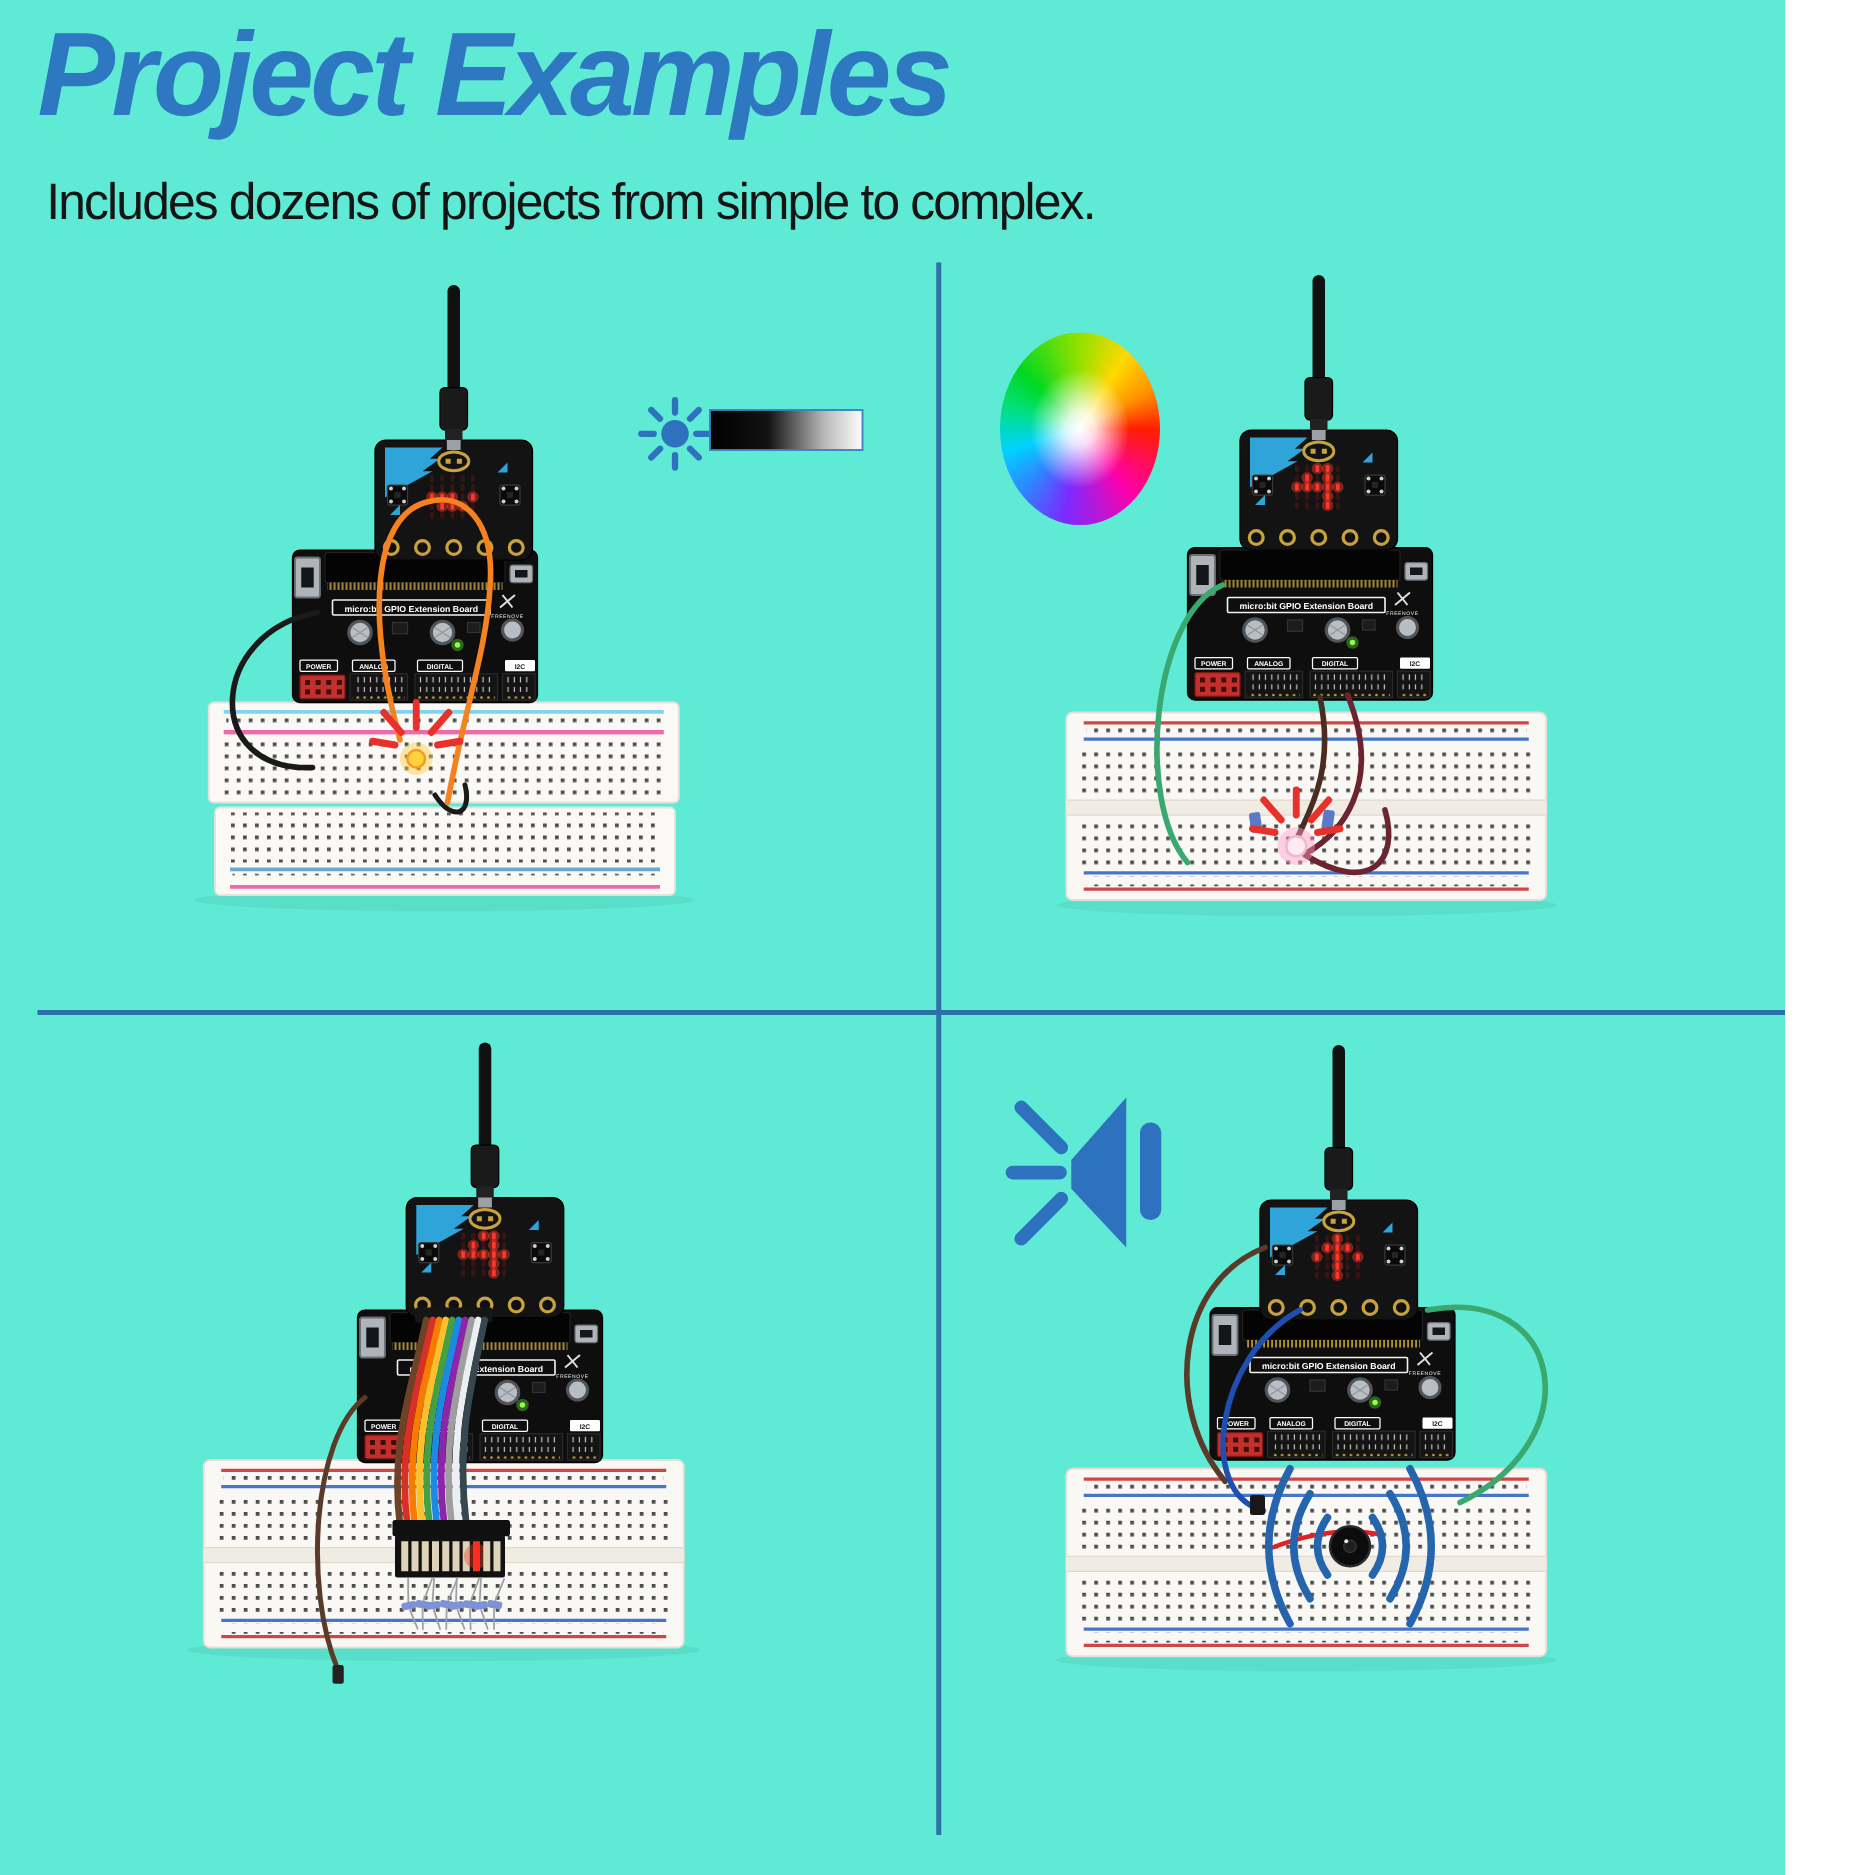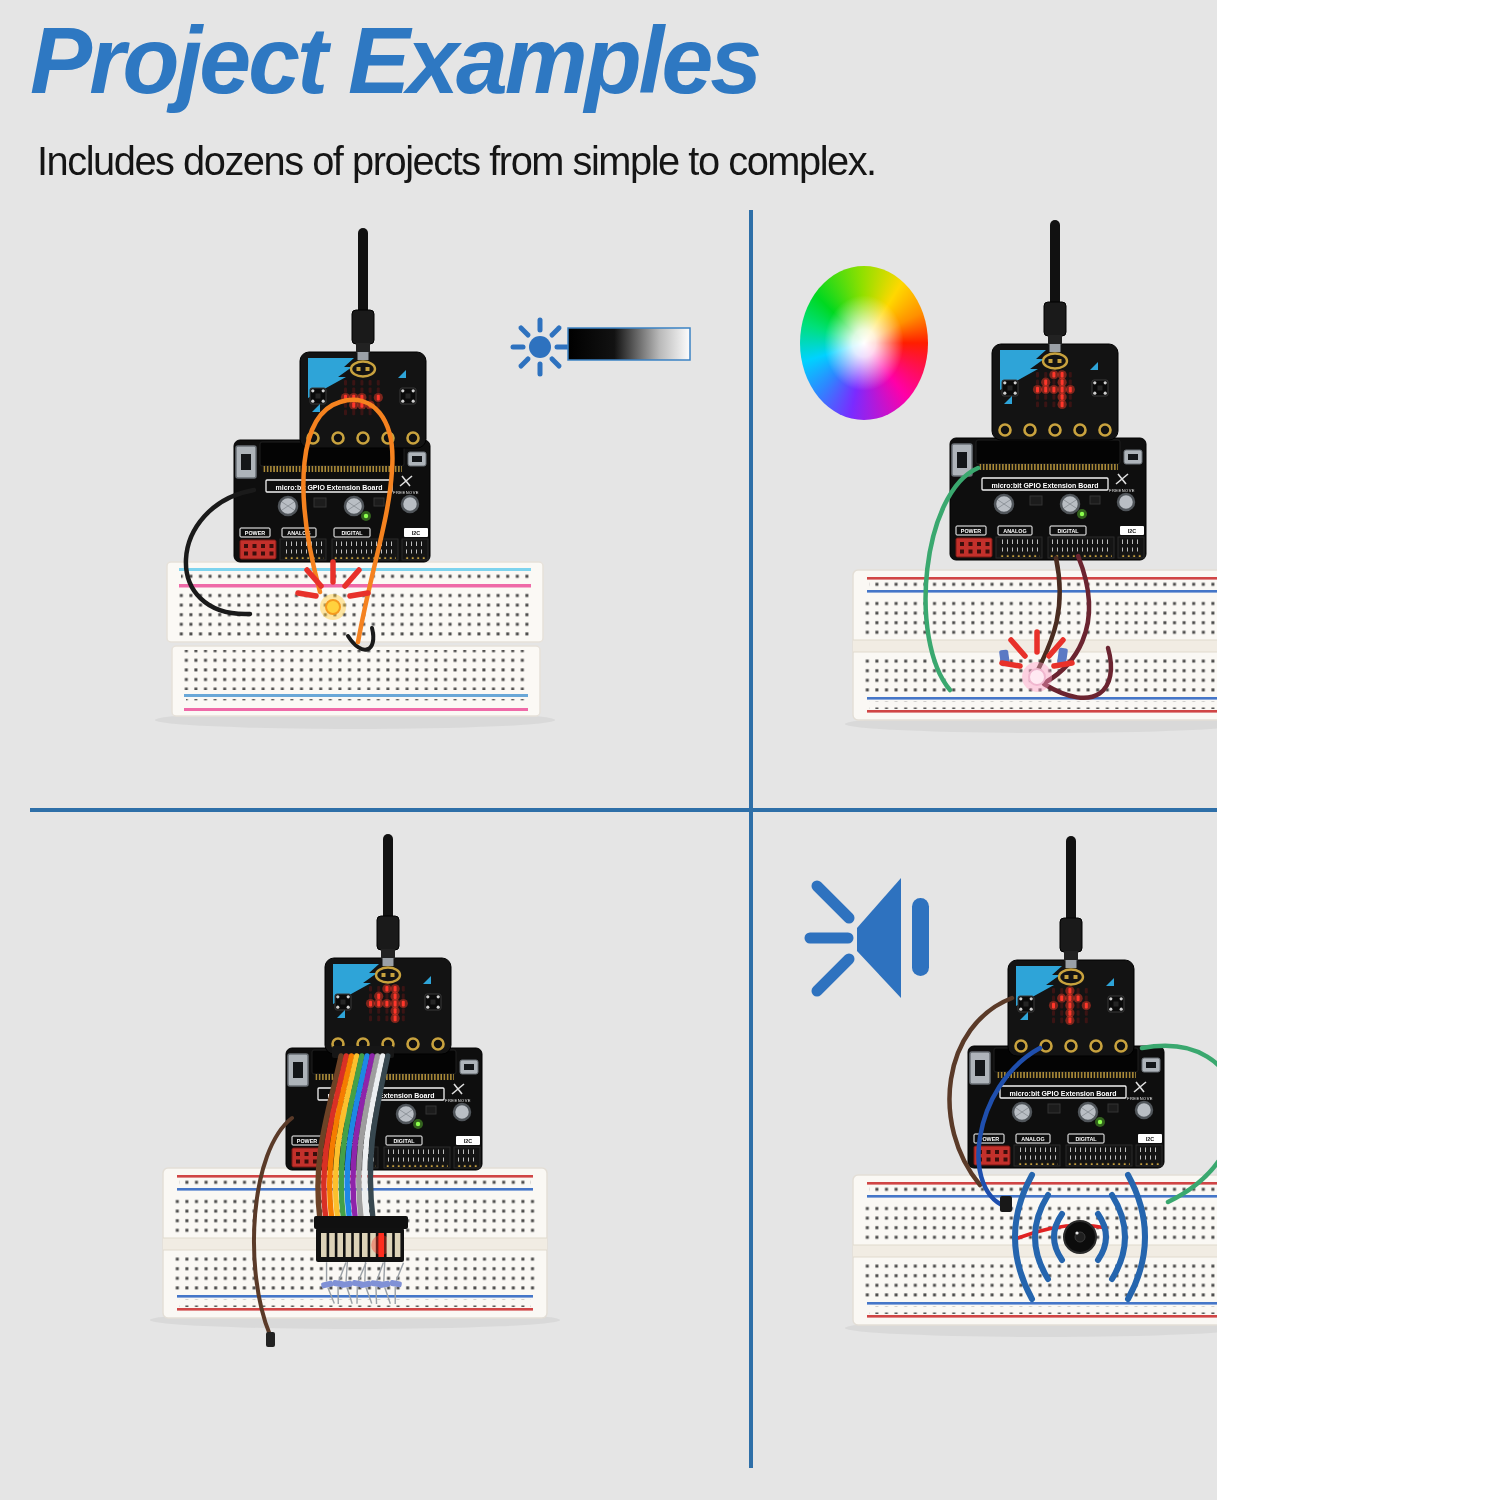--- a/index.html
+++ b/index.html
@@ -1,16 +1,16 @@
 <!DOCTYPE html>
 <html><head>
 <meta charset="utf-8">
 <style>
   html,body{margin:0;padding:0;background:#fff;}
-  .page{position:relative;width:1217px;height:1500px;background:#e5e5e5;overflow:hidden;
+  .page{position:relative;width:1428px;height:1500px;background:#5eead4;overflow:hidden;
         font-family:"Liberation Sans",sans-serif;}
   .title{position:absolute;left:30px;top:6px;font-size:95px;font-style:italic;font-weight:700;
          letter-spacing:-3px;transform:scaleX(.98);transform-origin:left top;white-space:nowrap;}
   .subtitle{position:absolute;left:37px;top:138px;font-size:41px;color:#151515;
             letter-spacing:-1.5px;transform:scaleX(.97);transform-origin:left top;white-space:nowrap;}
   .vline{position:absolute;left:749px;top:210px;width:4px;height:1258px;}
   .hline{position:absolute;left:30px;top:808px;width:1440px;height:4px;}
   .scene{position:absolute;left:0;top:0;width:1500px;height:1500px;}
   .wheel{position:absolute;left:800px;top:266px;width:128px;height:154px;border-radius:50%;
      background:

